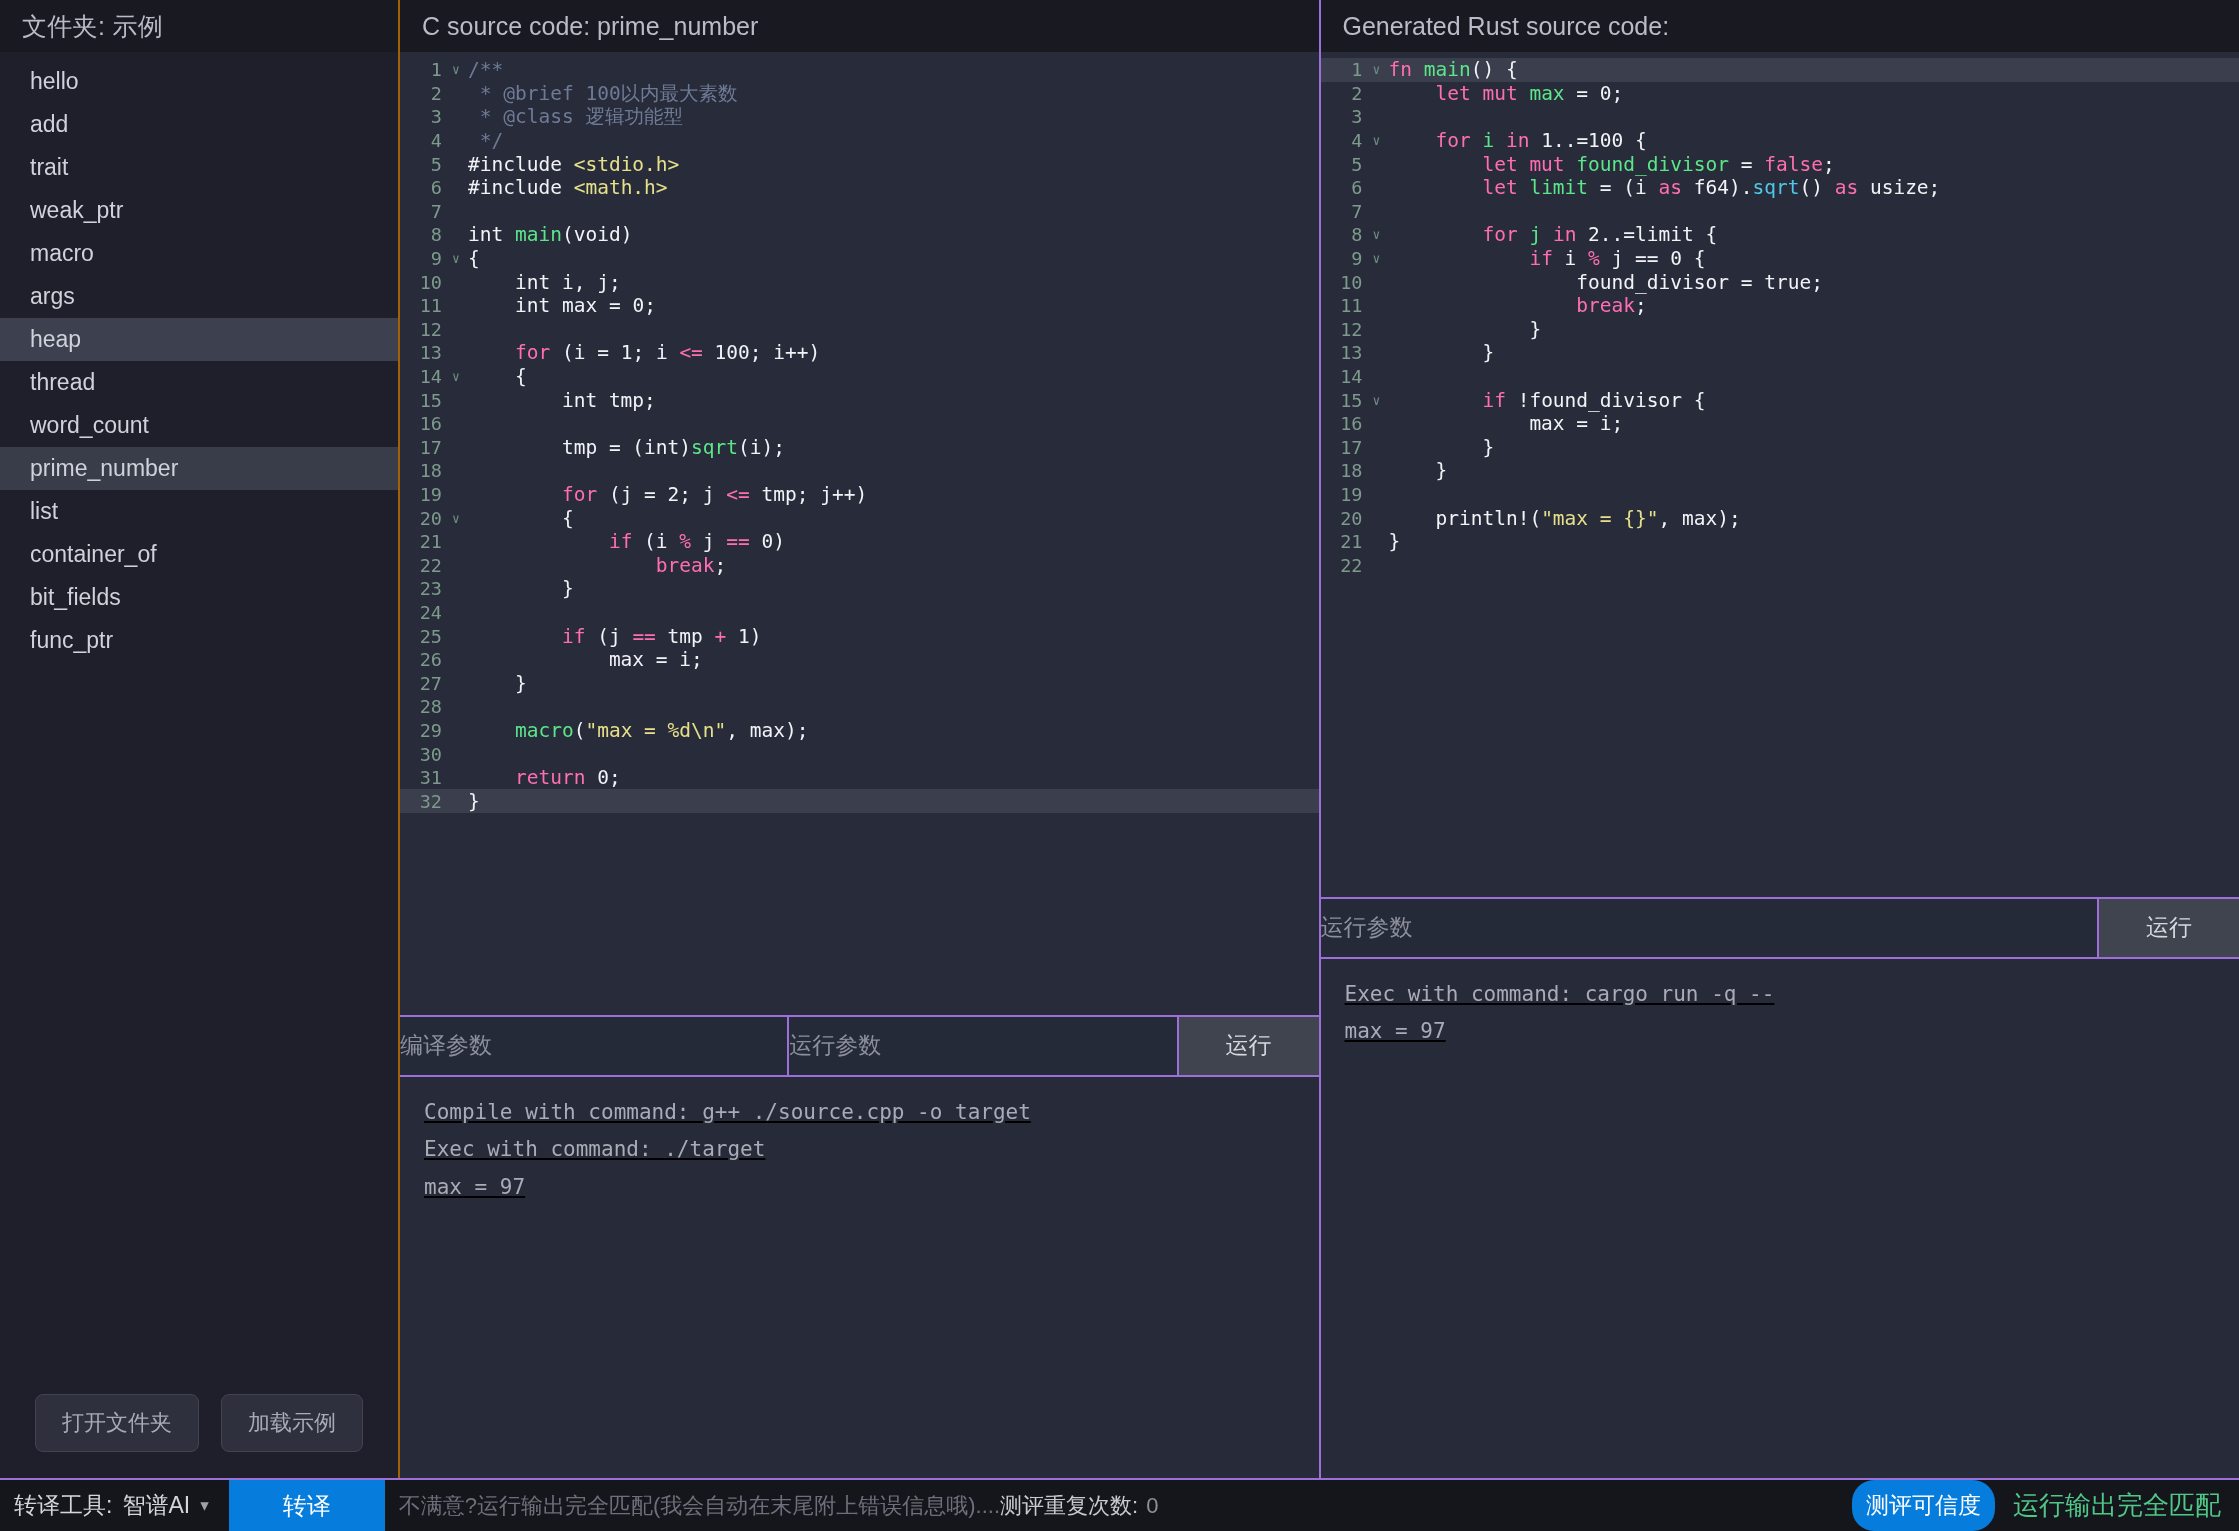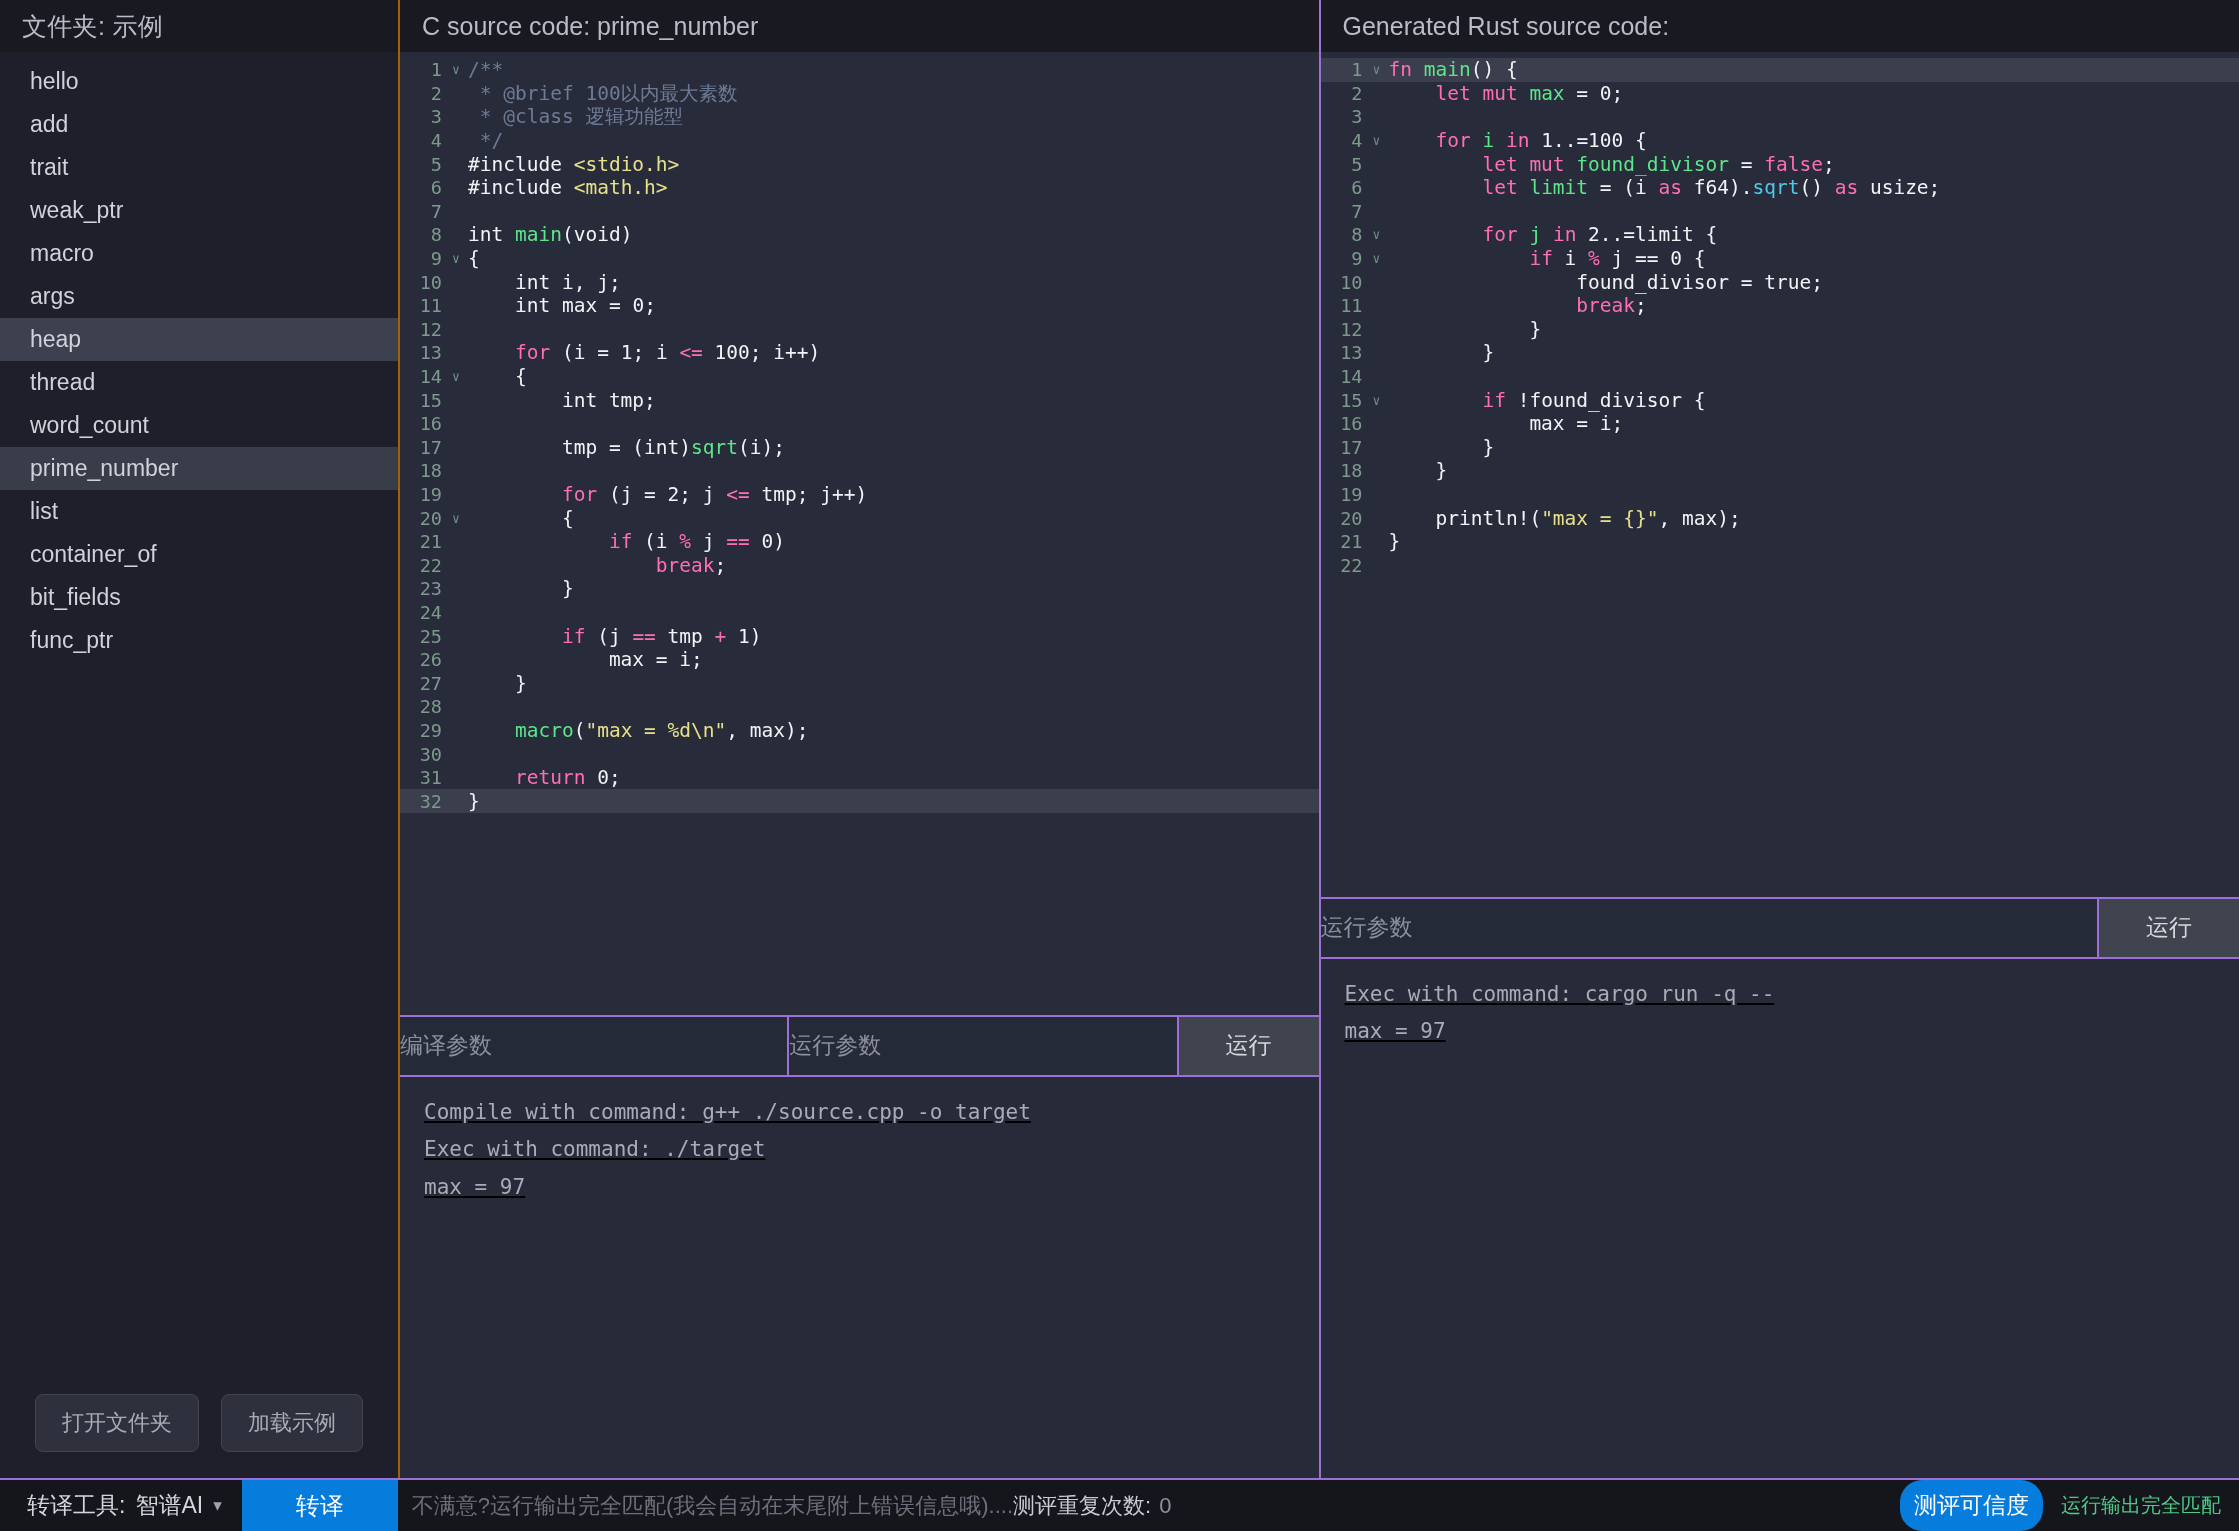--- a/index.html
+++ b/index.html
@@ -180,21 +180,20 @@
     white-space: pre;
   }
 
   .panel-tail { flex: 1 1 auto; background: #272b39; min-height: 0; }
 
   
   .statusbar {
     flex: 0 0 51px;
     display: flex; align-items: stretch;
     background: #15151c;
-    padding-left: 13px;
   }
   .status-tool {
     display: flex; align-items: center;
     padding: 0 20px 0 14px;
     color: #d4d6dd;
     font-size: 23px;
     gap: 10px;
   }
   .status-tool .sel-value { color: #d4d6dd; }
   .chev { color: #9fa2ac; font-size: 17px; }
@@ -223,21 +222,21 @@
     padding: 0 14px;
     color: #ffffff;
     font-size: 23px;
     cursor: pointer;
     border-radius: 22px;
   }
   .match-text {
     display: flex; align-items: center;
     padding: 0 18px;
     color: #4fc887;
-    font-size: 20px;
+    font-size: 26px;
   }
 </style>
 </head>
 <body>
 
 <div id="app">
 
   <div class="workspace">
 
     <div class="sidebar">

